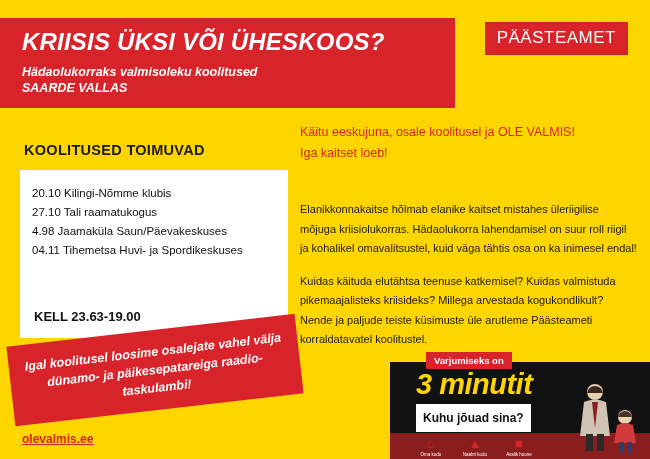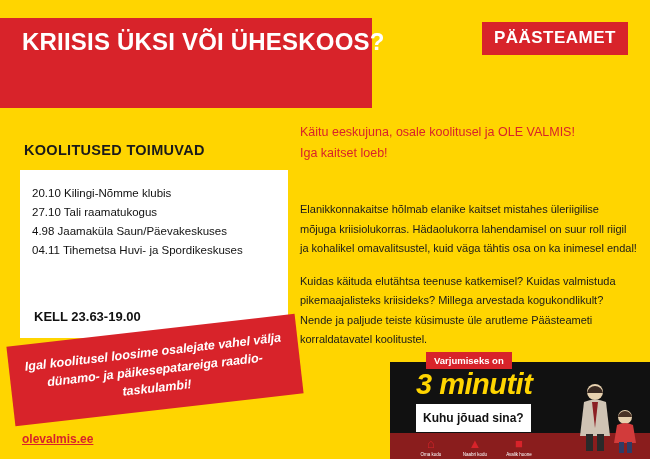--- a/index.html
+++ b/index.html
@@ -7,39 +7,40 @@
     width:650px;height:459px;
     background:#FFD500;
     font-family:"Liberation Sans", sans-serif;
     position:relative;
     overflow:hidden;
   }
   .poster{position:absolute;inset:0;}
 
   
   .banner{
-    position:absolute;left:0;top:18px;width:372px;height:90px;
+    position:absolute;left:0;top:18px;width:455px;height:90px;
     background:#D8232A;
+    font-style:italic;
   }
   .banner-title{
     position:absolute;left:22px;top:10px;
     color:#ffffff;font-size:24px;font-weight:bold;letter-spacing:0.2px;
     white-space:nowrap;
   }
   .banner-sub{
     position:absolute;left:22px;top:46px;
     color:#ffffff;font-size:12.5px;font-weight:bold;line-height:16px;
     white-space:nowrap;
   }
 
   
   .logo-box{
     position:absolute;right:22px;top:22px;
     background:#D8232A;color:#fff;
-    font-size:17px;font-weight:bold;letter-spacing:0.5px;
+    font-size:17px;font-weight:normal;letter-spacing:0.5px;
     padding:6px 12px 7px 12px;
   }
 
   
   .left-heading{
     position:absolute;left:24px;top:142px;
     font-size:14.5px;font-weight:bold;color:#1a1a1a;letter-spacing:0.3px;
   }
   .white-card{
     position:absolute;left:20px;top:170px;width:268px;height:168px;
@@ -123,20 +124,24 @@
   .p-man{right:32px;top:20px;}
   .p-kid{right:8px;top:46px;}
 </style>
 </head>
 <body>
 
 <div class="poster">
 
   <div class="banner">
     <div class="banner-title">KRIISIS ÜKSI VÕI ÜHESKOOS?</div>
+    <div class="banner-sub">
+      <span>Hädaolukorraks valmisoleku koolitused</span><br>
+      <span>SAARDE VALLAS</span>
+    </div>
   </div>
 
   <div class="logo-box">PÄÄSTEAMET</div>
 
   <div class="left-heading">KOOLITUSED TOIMUVAD</div>
 
   <div class="white-card">
     <div class="course-list">
       <div>20.10 Kilingi-Nõmme klubis</div>
       <div>27.10 Tali raamatukogus</div>

